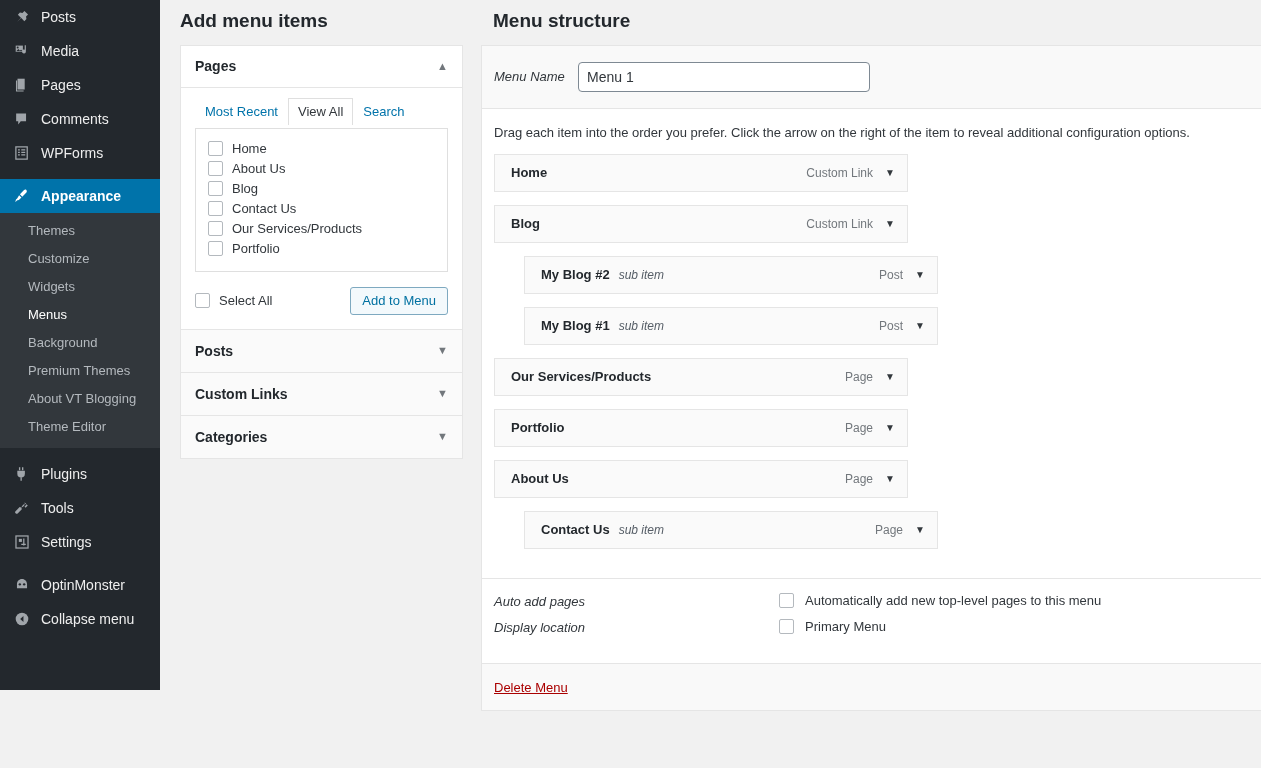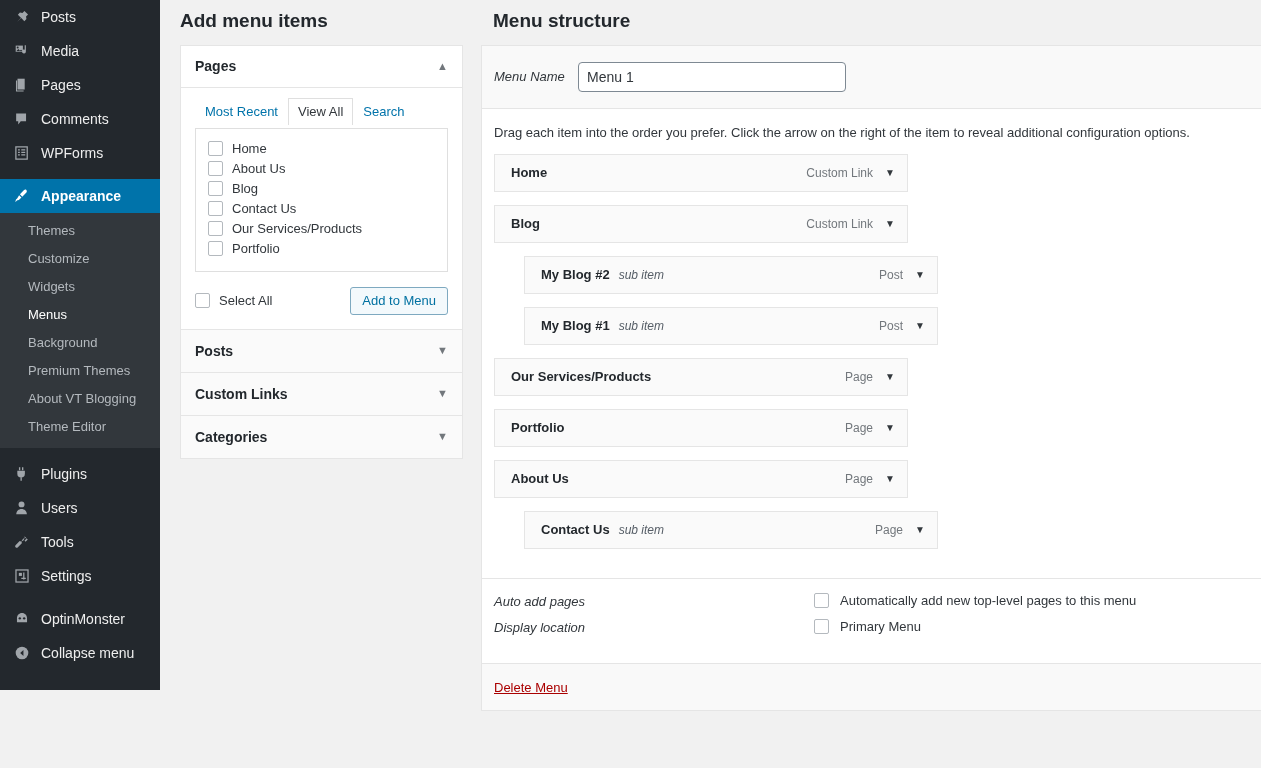--- a/index.html
+++ b/index.html
@@ -168,21 +168,21 @@
     background: #f9f9f9;
     border-bottom: 1px solid #e5e5e5;
   }
   .menu-name-label {
     font-style: italic;
     font-size: 13px;
     color: #32373c;
     width: 84px;
   }
   .menu-name-input {
-    width: 268px; height: 30px;
+    width: 292px; height: 30px;
     border: 1px solid #7e8993;
     border-radius: 4px;
     padding: 0 8px;
     font-size: 14px;
     color: #32373c;
     background: #fff;
     font-family: "Liberation Sans", sans-serif;
     outline: none;
   }
   .drag-hint {
@@ -220,21 +220,21 @@
   .mi-w-sub { width: 414px; }
 
   .settings-block {
     border-top: 1px solid #e5e5e5;
     padding: 14px 12px 18px 12px;
   }
   .settings-title {
     font-size: 17px; font-weight: bold; color: #23282d;
     margin-bottom: 12px;
   }
-  .set-row { display: flex; align-items: flex-start; margin-bottom: 10px; gap: 35px; }
+  .set-row { display: flex; align-items: flex-start; margin-bottom: 10px; }
   .set-label {
     font-style: italic; font-size: 13px; color: #32373c;
     width: 285px; padding-top: 1px;
   }
   .set-ctrl { display: flex; align-items: center; font-size: 13px; color: #32373c; }
   .set-ctrl .chk { margin-right: 11px; }
 
   .delete-bar {
     border-top: 1px solid #e5e5e5;
     background: #f9f9f9;
@@ -332,29 +332,20 @@
       <span class="sb-ico">
         <svg width="18" height="18" viewBox="0 0 20 20" fill="currentColor">
             <path d="M6.6 2.6h1.5v3.3H6.6zM10 2.6h1.5v3.3H10z"></path>
             <path d="M4.8 6.4h8.4v3.2a4.2 4.2 0 0 1-8.4 0z"></path>
             <path d="M8.3 13.5h1.5v4h-1.5z"></path>
           </svg>
       </span>
       <span>Plugins</span>
     </div>
 
-    <div class="sb-item">
-      <span class="sb-ico">
-        <svg width="18" height="18" viewBox="0 0 20 20" fill="currentColor">
-            <circle cx="9.5" cy="6" r="3.3"></circle>
-            <path d="M3.6 17c0-3.4 2.6-5.9 5.9-5.9s5.9 2.5 5.9 5.9z"></path>
-          </svg>
-      </span>
-      <span>Users</span>
-    </div>
 
     <div class="sb-item">
       <span class="sb-ico">
         <svg width="18" height="18" viewBox="0 0 20 20" fill="currentColor">
             <path d="M14.8 3.6a4.2 4.2 0 0 1-5.4 5.4L4.8 13.6a1.7 1.7 0 0 0 2.4 2.4l4.6-4.6a4.2 4.2 0 0 1 5.4-5.4l-2.4 2.4 1.2 1.2 2.4-2.4z" transform="translate(-2,0)"></path>
           </svg>
       </span>
       <span>Tools</span>
     </div>
 

